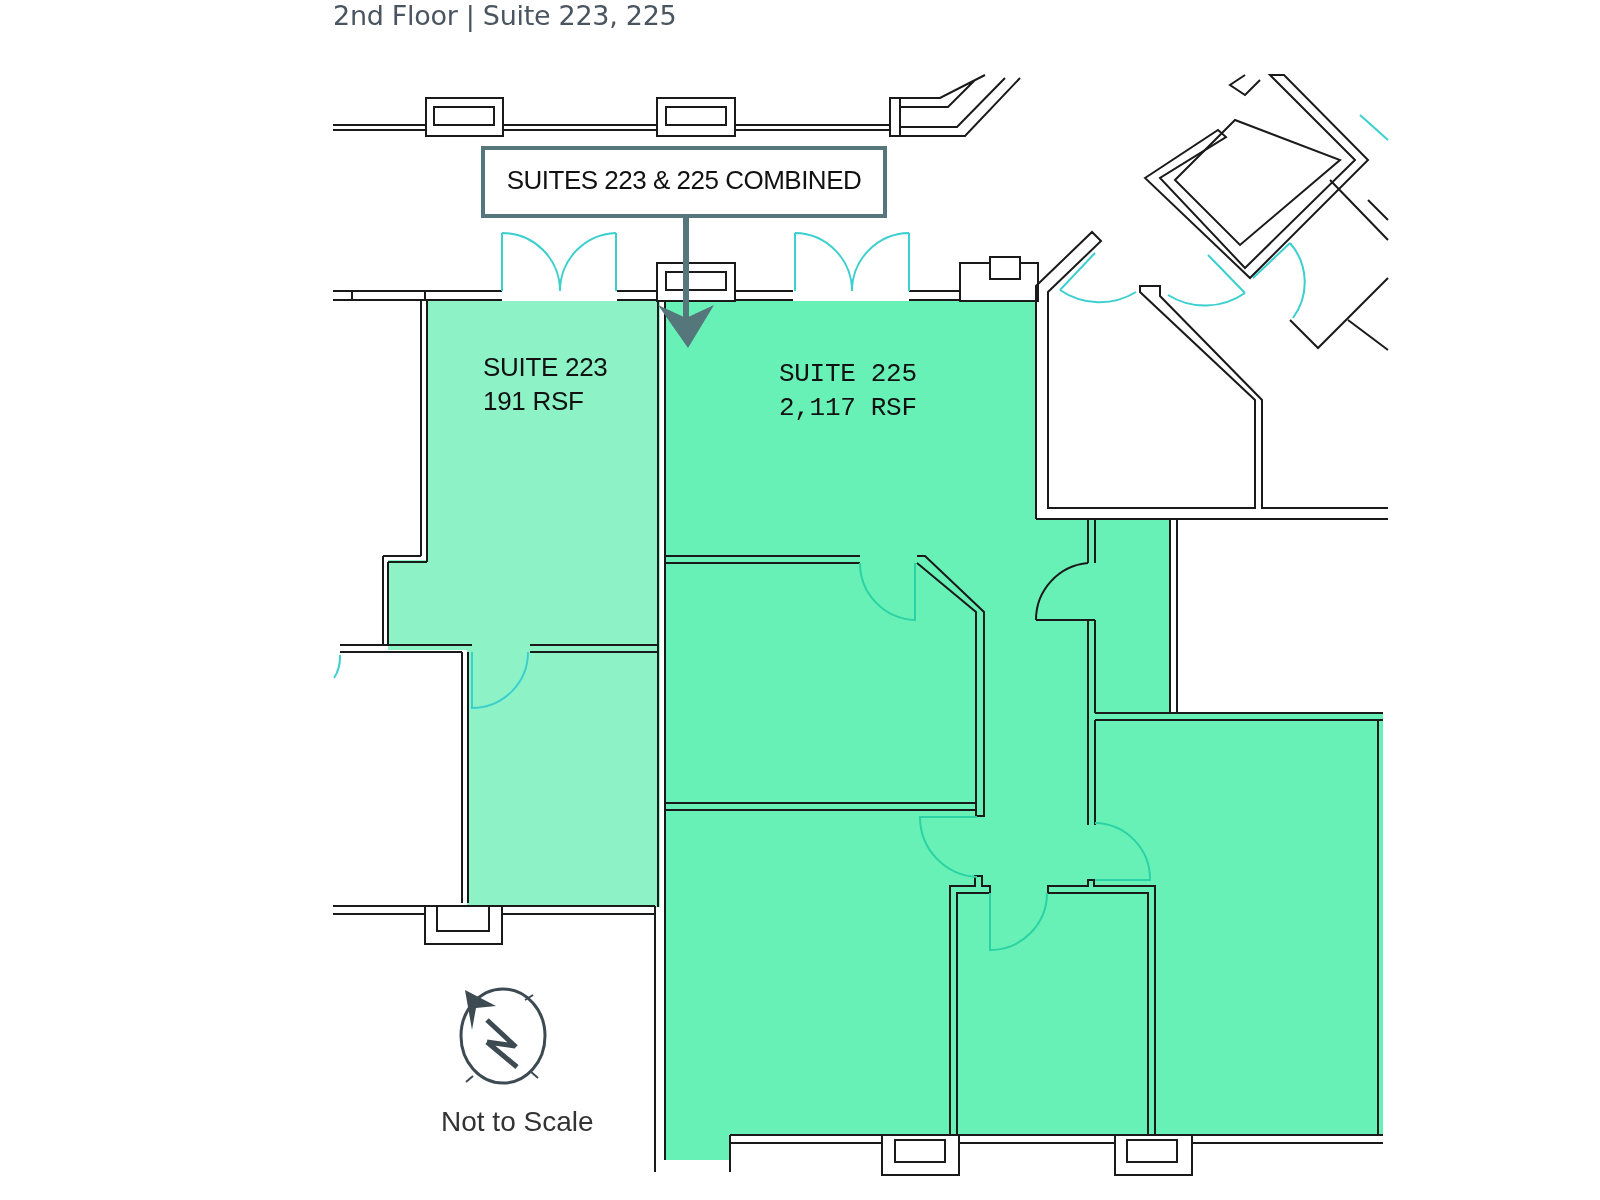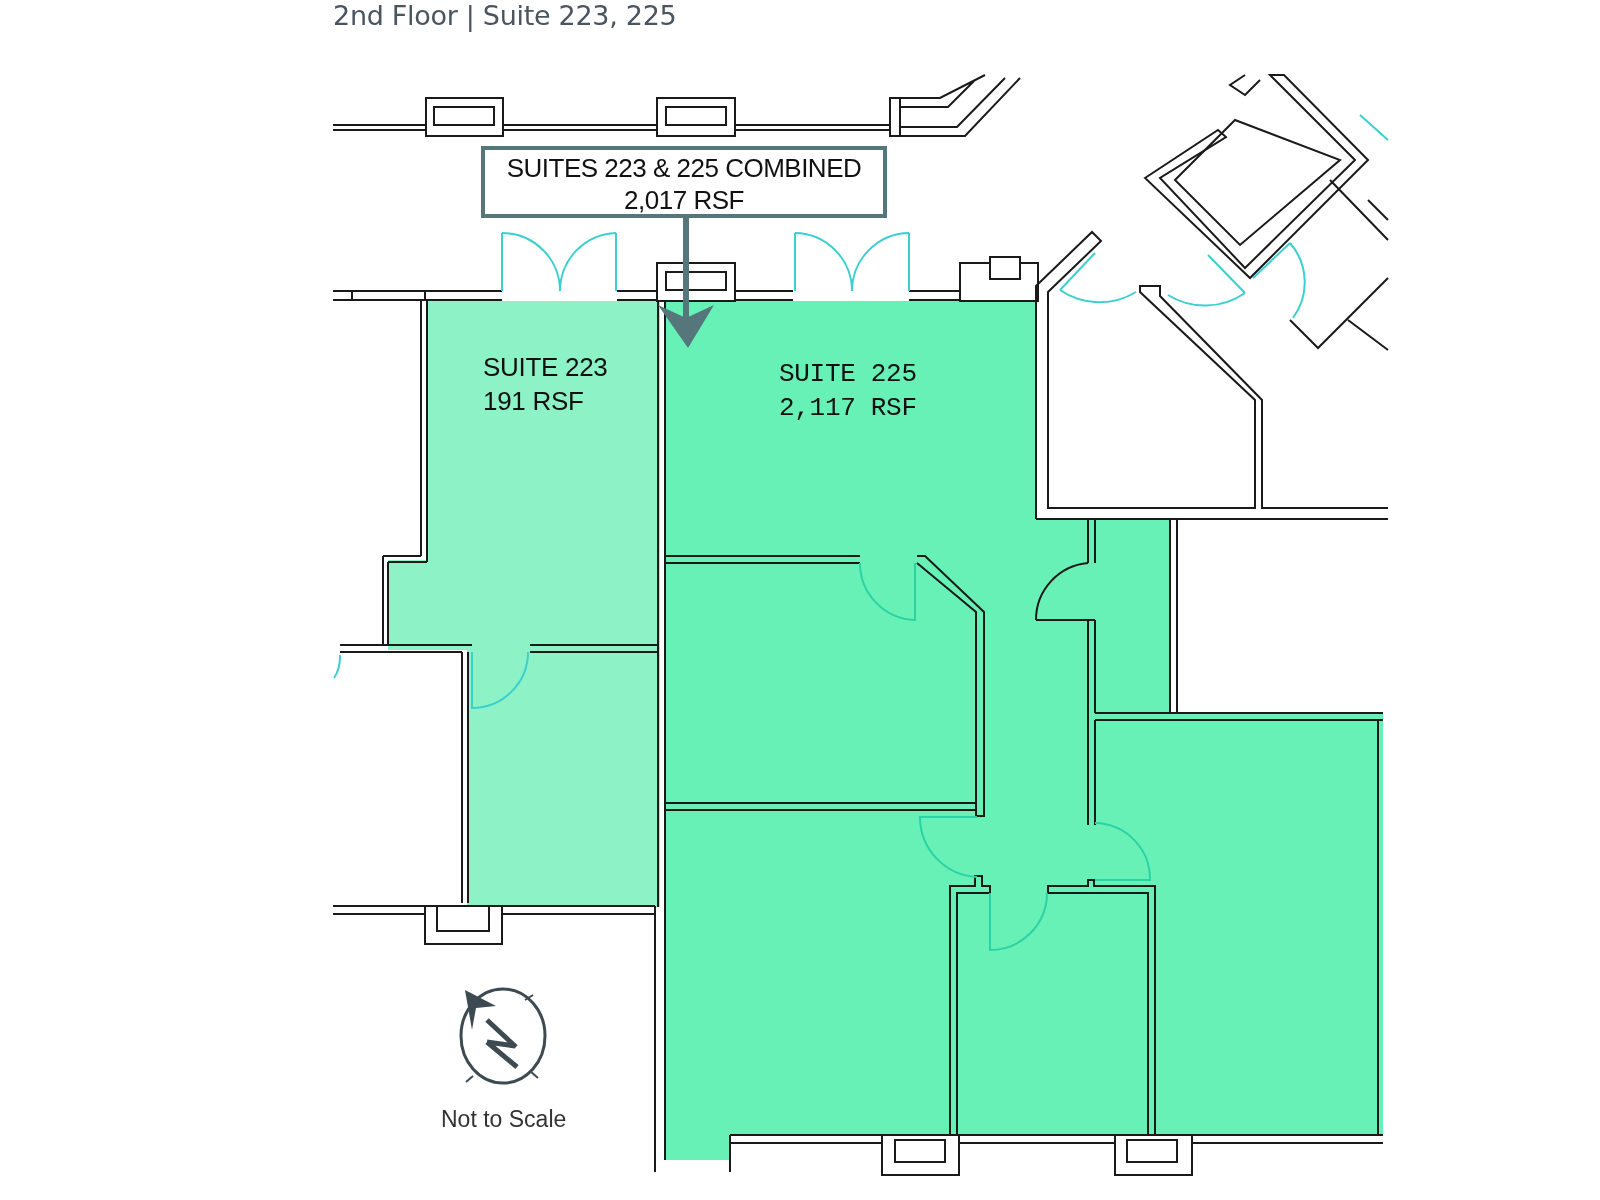--- a/index.html
+++ b/index.html
@@ -1,22 +1,22 @@
 <!DOCTYPE html>
 <html><head>
 <meta charset="utf-8">
 <style>
   html, body { margin: 0; padding: 0; background: #ffffff; }
   body { width: 1600px; height: 1200px; position: relative; overflow: hidden; font-family: "Liberation Sans", sans-serif; }
   .title { position: absolute; left: 333px; top: 0px; font-size: 27px; color: #4a5560; font-family: "DejaVu Sans", sans-serif; font-weight: normal; letter-spacing: -0.3px; }
   svg.plan { position: absolute; left: 0; top: 0; }
-  .callout { position: absolute; left: 481px; top: 146px; width: 406px; height: 72px; border: 4px solid #55767a; background: #fff; box-sizing: border-box; text-align: center; color: #111; font-size: 26px; line-height: 32px; padding-top: 2px; letter-spacing: -0.5px; }
+  .callout { position: absolute; left: 481px; top: 146px; width: 406px; height: 72px; border: 4px solid #55767a; background: #fff; box-sizing: border-box; text-align: center; color: #111; font-size: 26px; line-height: 32px; padding-top: 14px; letter-spacing: -0.5px; }
   .callout div { white-space: nowrap; }
   .suite-label { position: absolute; color: #111; font-size: 26px; line-height: 34px; letter-spacing: -0.3px; }
-  .scale-note { position: absolute; left: 441px; top: 1106px; font-size: 23px; color: #333; }
+  .scale-note { position: absolute; left: 441px; top: 1106px; font-size: 28px; color: #333; }
 </style>
 </head>
 <body>
 
 <div class="title">2nd Floor | Suite 223, 225</div>
 
 <svg class="plan" width="1600" height="1200" viewBox="0 0 1600 1200" xmlns="http://www.w3.org/2000/svg">
 
   <polygon points="427,301 660,301 660,907 467,907 467,650 388,650 388,560 427,560" fill="#8df3c6"></polygon>
 
@@ -145,21 +145,20 @@
     <path d="M487,1020 L516,1047 M487,1042 L515,1046 M487,1042 L517,1067" stroke-width="5"></path>
     <line x1="525" y1="1000" x2="533" y2="995" stroke-width="2"></line>
     <line x1="473" y1="1076" x2="466" y2="1082" stroke-width="2"></line>
     <line x1="530" y1="1071" x2="538" y2="1078" stroke-width="2"></line>
     <polygon points="465,990 496,1006 476,1008 472,1030" fill="#3d4a52" stroke="none"></polygon>
   </g>
 </svg>
 
 <div class="callout">
   <div>SUITES 223 &amp; 225 COMBINED</div>
-  <div>2,017 RSF</div>
 </div>
 
 <div class="suite-label" style="left:483px; top:350px;">
   <div>SUITE 223</div>
   <div>191 RSF</div>
 </div>
 
 <div class="suite-label" style="left:779px; top:357px;font-family:Liberation Mono, monospace;">
   <div>SUITE 225</div>
   <div>2,117 RSF</div>

